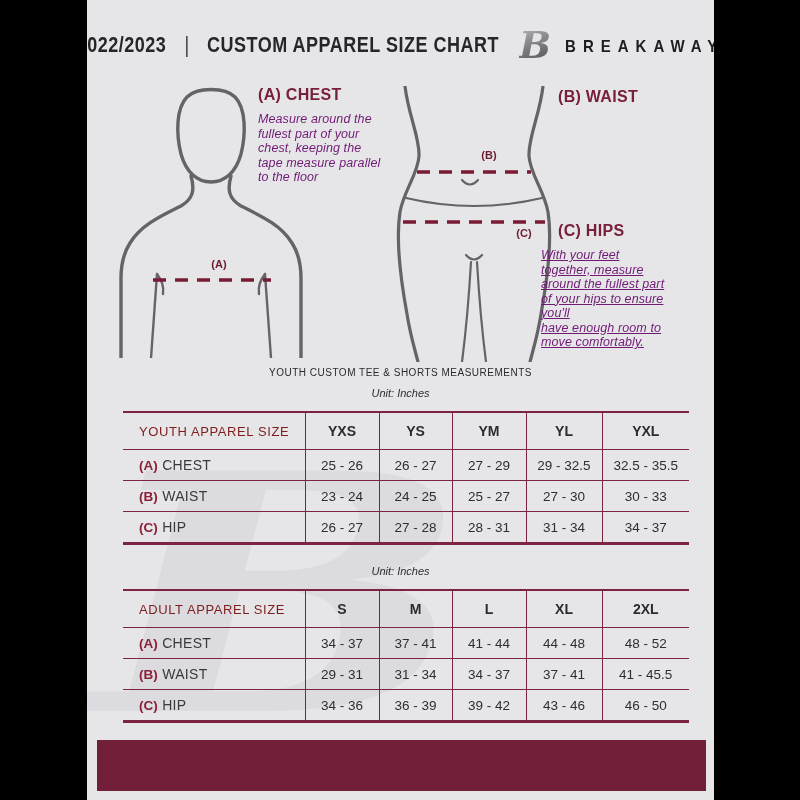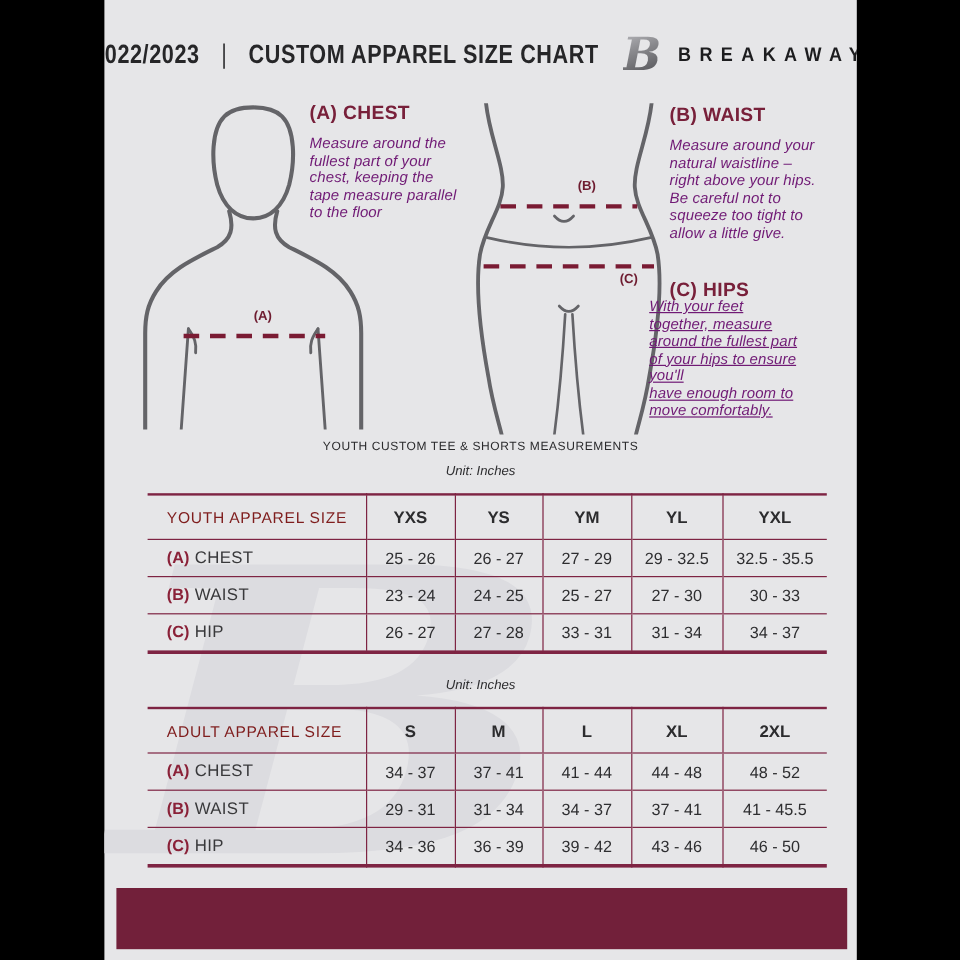--- a/index.html
+++ b/index.html
@@ -102,28 +102,22 @@
     <div class="marker" style="left:424px;top:227px;">(C)</div>
 
     <div class="guide-head" style="left:171px;top:86px;">(A) CHEST</div>
     <div class="guide-text" style="left:171px;top:112px;width:150px;">Measure around the
 fullest part of your
 chest, keeping the
 tape measure parallel
 to the floor</div>
 
     <div class="guide-head" style="left:471px;top:88px;">(B) WAIST</div>
-    <div class="guide-text" style="left:471px;top:114px;width:155px;">Measure around your
-natural waistline –
-right above your hips.
-Be careful not to
-squeeze too tight to
-allow a little give.</div>
-
-    <div class="guide-head" style="left:471px;top:234px;">(C) HIPS</div>
+
+    <div class="guide-head" style="left:471px;top:222px;">(C) HIPS</div>
     <div class="guide-text" style="left:454px;top:248px;width:160px;text-decoration:underline;">With your feet
 together, measure
 around the fullest part
 of your hips to ensure
 you'll
 have enough room to
 move comfortably.</div>
 
     <div class="sec-title" style="top:367px;">YOUTH CUSTOM TEE &amp; SHORTS MEASUREMENTS</div>
     <div class="sec-unit" style="top:387px;">Unit: Inches</div>
@@ -159,21 +153,21 @@
         <td class="cell-val">23 - 24</td>
         <td class="cell-val">24 - 25</td>
         <td class="cell-val">25 - 27</td>
         <td class="cell-val">27 - 30</td>
         <td class="cell-val">30 - 33</td>
       </tr>
       <tr class="row">
         <td class="col-label"><span class="row-prefix">(C)</span> <span class="row-name">HIP</span></td>
         <td class="cell-val">26 - 27</td>
         <td class="cell-val">27 - 28</td>
-        <td class="cell-val">33 - 31</td>
+        <td class="cell-val">28 - 31</td>
         <td class="cell-val">31 - 34</td>
         <td class="cell-val">34 - 37</td>
       </tr>
     </tbody>
       </table>
 
     <div class="sec-unit" style="top:565px;">Unit: Inches</div>
 
     <table class="size" style="top:589px;">
       <colgroup>

